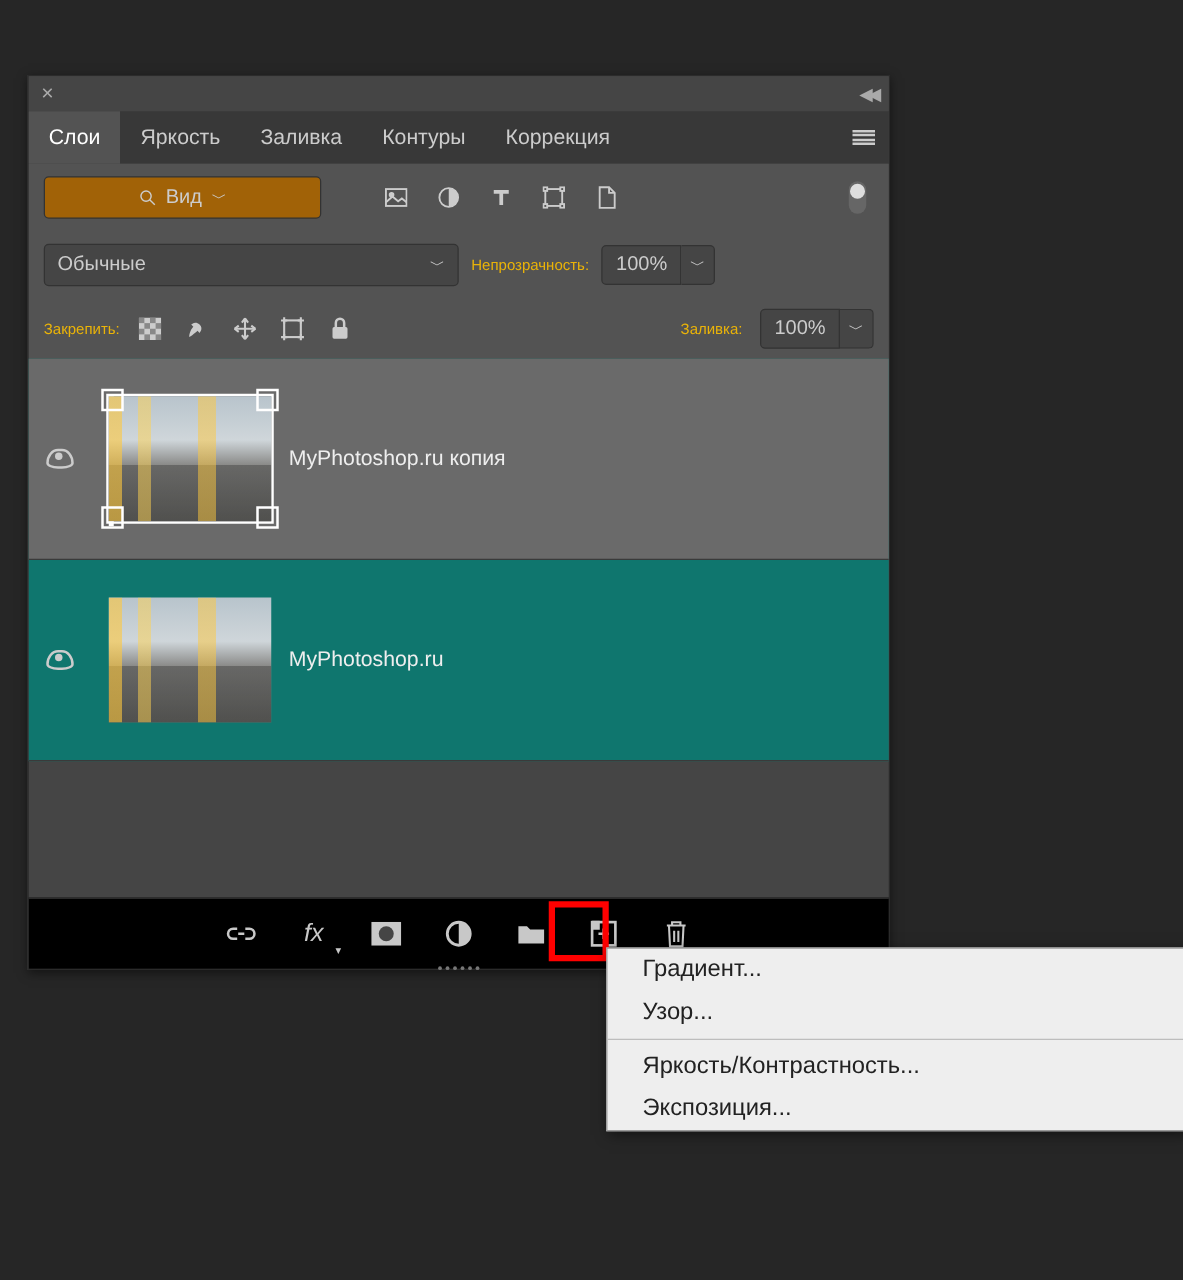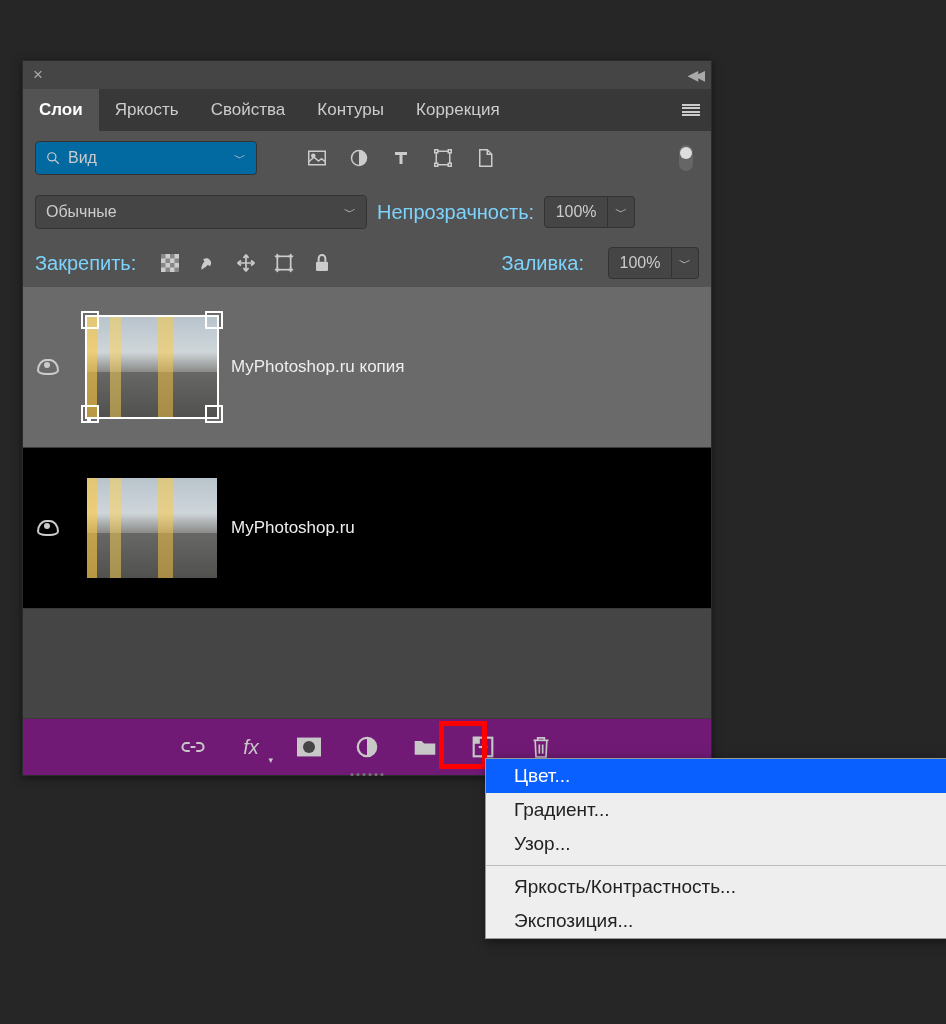--- a/index.html
+++ b/index.html
@@ -2,62 +2,62 @@
 <html><head>
 <meta charset="utf-8">
 <style>
   html,body{margin:0;padding:0;background:#262626;font-family:"Helvetica Neue",Arial,sans-serif;width:946px;height:1024px;overflow:hidden;color:#ccc;}
   .panel{position:absolute;left:22px;top:60px;width:688px;height:714px;background:#454545;border:1px solid #2b2b2b;box-shadow:0 2px 8px rgba(0,0,0,.5);}
   .titlebar{height:28px;display:flex;align-items:center;justify-content:space-between;padding:0 10px;background:#454545;}
   .close-x{color:#aaa;font-size:17px;cursor:pointer;}
   .collapse{color:#aaa;font-size:14px;letter-spacing:-4px;cursor:pointer;}
   .tabs{display:flex;background:#383838;height:42px;align-items:stretch;}
   .tab{padding:0 16px;display:flex;align-items:center;color:#ccc;font-size:17px;cursor:pointer;}
-  .tab.active{background:#535353;color:#fff;font-weight:700;}
+  .tab.active{background:#535353;color:#fff;font-weight:400;}
   .flex-sp{flex:1;}
   .menu-btn{width:40px;display:flex;align-items:center;justify-content:center;cursor:pointer;}
   .menu-lines{width:18px;height:12px;display:flex;flex-direction:column;justify-content:space-between;}
   .menu-lines span{height:2px;background:#ccc;}
   .body{background:#535353;padding:0;}
   .row{display:flex;align-items:center;padding:10px 12px;gap:10px;}
-  .kind-dd{background:#0369a1;border:1px solid #333;border-radius:4px;height:32px;display:flex;align-items:center;padding:0 10px;gap:8px;cursor:pointer;width:200px;justify-content:space-between;}
+  .kind-dd{background:#a16207;border:1px solid #333;border-radius:4px;height:32px;display:flex;align-items:center;padding:0 10px;gap:8px;cursor:pointer;width:200px;justify-content:center;}
   .kind-left{display:flex;align-items:center;gap:8px;}
   .chev{font-size:12px;color:#ccc;}
   .filter-icons{display:flex;gap:22px;margin-left:40px;}
   .ficon{width:20px;height:20px;display:flex;align-items:center;justify-content:center;cursor:pointer;}
   .toggle{margin-left:auto;margin-right:6px;width:14px;height:26px;background:#666;border-radius:7px;position:relative;cursor:pointer;}
   .toggle .knob{position:absolute;top:2px;left:1px;width:12px;height:12px;background:#ddd;border-radius:50%;}
   .blend-dd{background:#454545;border:1px solid #333;border-radius:4px;height:32px;display:flex;align-items:center;padding:0 10px;cursor:pointer;flex:1;justify-content:space-between;max-width:310px;}
-  .lbl{font-size:20px;color:#7dd3fc;}
+  .lbl{font-size:12px;color:#eab308;}
   .pct-box{background:#454545;border:1px solid #333;border-radius:4px 0 0 4px;height:30px;width:62px;display:flex;align-items:center;justify-content:center;font-size:16px;}
   .pct-dd{background:#454545;border:1px solid #333;border-left:none;border-radius:0 4px 4px 0;height:30px;width:26px;display:flex;align-items:center;justify-content:center;cursor:pointer;}
-  .lockrow{padding:8px 12px;display:flex;align-items:center;gap:24px;}
+  .lockrow{padding:8px 12px;display:flex;align-items:center;gap:14px;}
   .lockicons{display:flex;gap:18px;}
   .licon{width:20px;height:20px;display:flex;align-items:center;justify-content:center;cursor:pointer;}
-  .layers{background:#000000;}
+  .layers{background:#0f766e;}
   .layer{display:flex;align-items:center;height:160px;border-bottom:1px solid #3a3a3a;}
   .layer.sel{background:#6a6a6a;}
   .vis{width:50px;display:flex;align-items:center;justify-content:center;cursor:pointer;}
   .eye{width:18px;height:12px;border:2px solid #ccc;border-radius:60% 60% 60% 60%/100% 100% 40% 40%;position:relative;}
   .eye::after{content:"";position:absolute;left:5px;top:1px;width:6px;height:6px;background:#ccc;border-radius:50%;}
   .thumb{width:130px;height:100px;margin:0 14px;position:relative;}
   .thumb-img{width:100%;height:100%;background:linear-gradient(180deg,#b8c4cc 0%,#cfd6da 35%,#8a8a88 55%,#6b6b68 100%);position:relative;overflow:hidden;}
   .thumb-img::before{content:"";position:absolute;inset:0;background:
     linear-gradient(90deg,rgba(255,200,60,.6) 0 8%,transparent 8% 18%,rgba(255,210,80,.5) 18% 26%,transparent 26% 55%,rgba(255,200,60,.5) 55% 66%,transparent 66% 100%),
     linear-gradient(180deg,transparent 0 55%,rgba(0,0,0,.25) 55% 100%);
   }
   .thumb.so{outline:2px solid #fff;outline-offset:0;}
   .thumb.so::before,.thumb.so::after{content:"";position:absolute;border:2px solid #fff;}
   .thumb.so .c{position:absolute;width:14px;height:14px;border:2px solid #fff;}
   .c.tl{left:-6px;top:-6px;border-right:none;border-bottom:none;}
   .c.tr{right:-6px;top:-6px;border-left:none;border-bottom:none;}
   .c.bl{left:-6px;bottom:-6px;border-right:none;border-top:none;}
   .c.br{right:-6px;bottom:-6px;border-left:none;border-top:none;}
   .layer-name{font-size:17px;color:#eee;}
-  .bottombar{position:absolute;left:0;right:0;bottom:0;height:56px;background:#701a75;border-top:1px solid #393939;display:flex;align-items:center;justify-content:center;gap:30px;}
+  .bottombar{position:absolute;left:0;right:0;bottom:0;height:56px;background:#000000;border-top:1px solid #393939;display:flex;align-items:center;justify-content:center;gap:30px;}
   .bicon{width:28px;height:28px;display:flex;align-items:center;justify-content:center;cursor:pointer;color:#c8c8c8;}
   .hilite{position:absolute;border:5px solid #ff0000;width:48px;height:48px;box-sizing:border-box;}
   .grip{position:absolute;left:50%;bottom:-1px;transform:translateX(-50%);display:flex;gap:3px;}
   .grip span{width:3px;height:3px;background:#777;border-radius:50%;}
   .context-menu{position:absolute;left:485px;top:758px;width:461px;background:#eeeeee;border:1px solid #9a9a9a;box-shadow:2px 3px 10px rgba(0,0,0,.5);font-size:19px;color:#222;}
   .context-menu .mi{padding:6px 28px;cursor:pointer;}
   .context-menu .mi.hl{background:#0a5fff;color:#fff;}
   .context-menu .sep{height:1px;background:#bdbdbd;margin:4px 0;}
   svg{display:block;}
 </style>
@@ -66,21 +66,21 @@
 
 <div class="panel">
   <div class="titlebar">
     <span class="close-x">×</span>
     <span class="collapse">◀◀</span>
   </div>
 
   <div class="tabs">
     <div class="tab active">Слои</div>
     <div class="tab">Яркость</div>
-    <div class="tab">Свойства</div>
+    <div class="tab">Заливка</div>
     <div class="tab">Контуры</div>
     <div class="tab">Коррекция</div>
     <div class="flex-sp"></div>
     <div class="menu-btn">
       <div class="menu-lines">
           <span></span>
           <span></span>
           <span></span>
           <span></span>
         </div>
@@ -285,19 +285,18 @@
       <span></span>
       <span></span>
       <span></span>
       <span></span>
       <span></span>
       <span></span>
     </div>
 </div>
 
 <div class="context-menu">
-  <div class="mi hl">Цвет...</div>
   <div class="mi">Градиент...</div>
   <div class="mi">Узор...</div>
   <div class="sep"></div>
   <div class="mi">Яркость/Контрастность...</div>
   <div class="mi">Экспозиция...</div>
 </div>
 
 </body></html>

